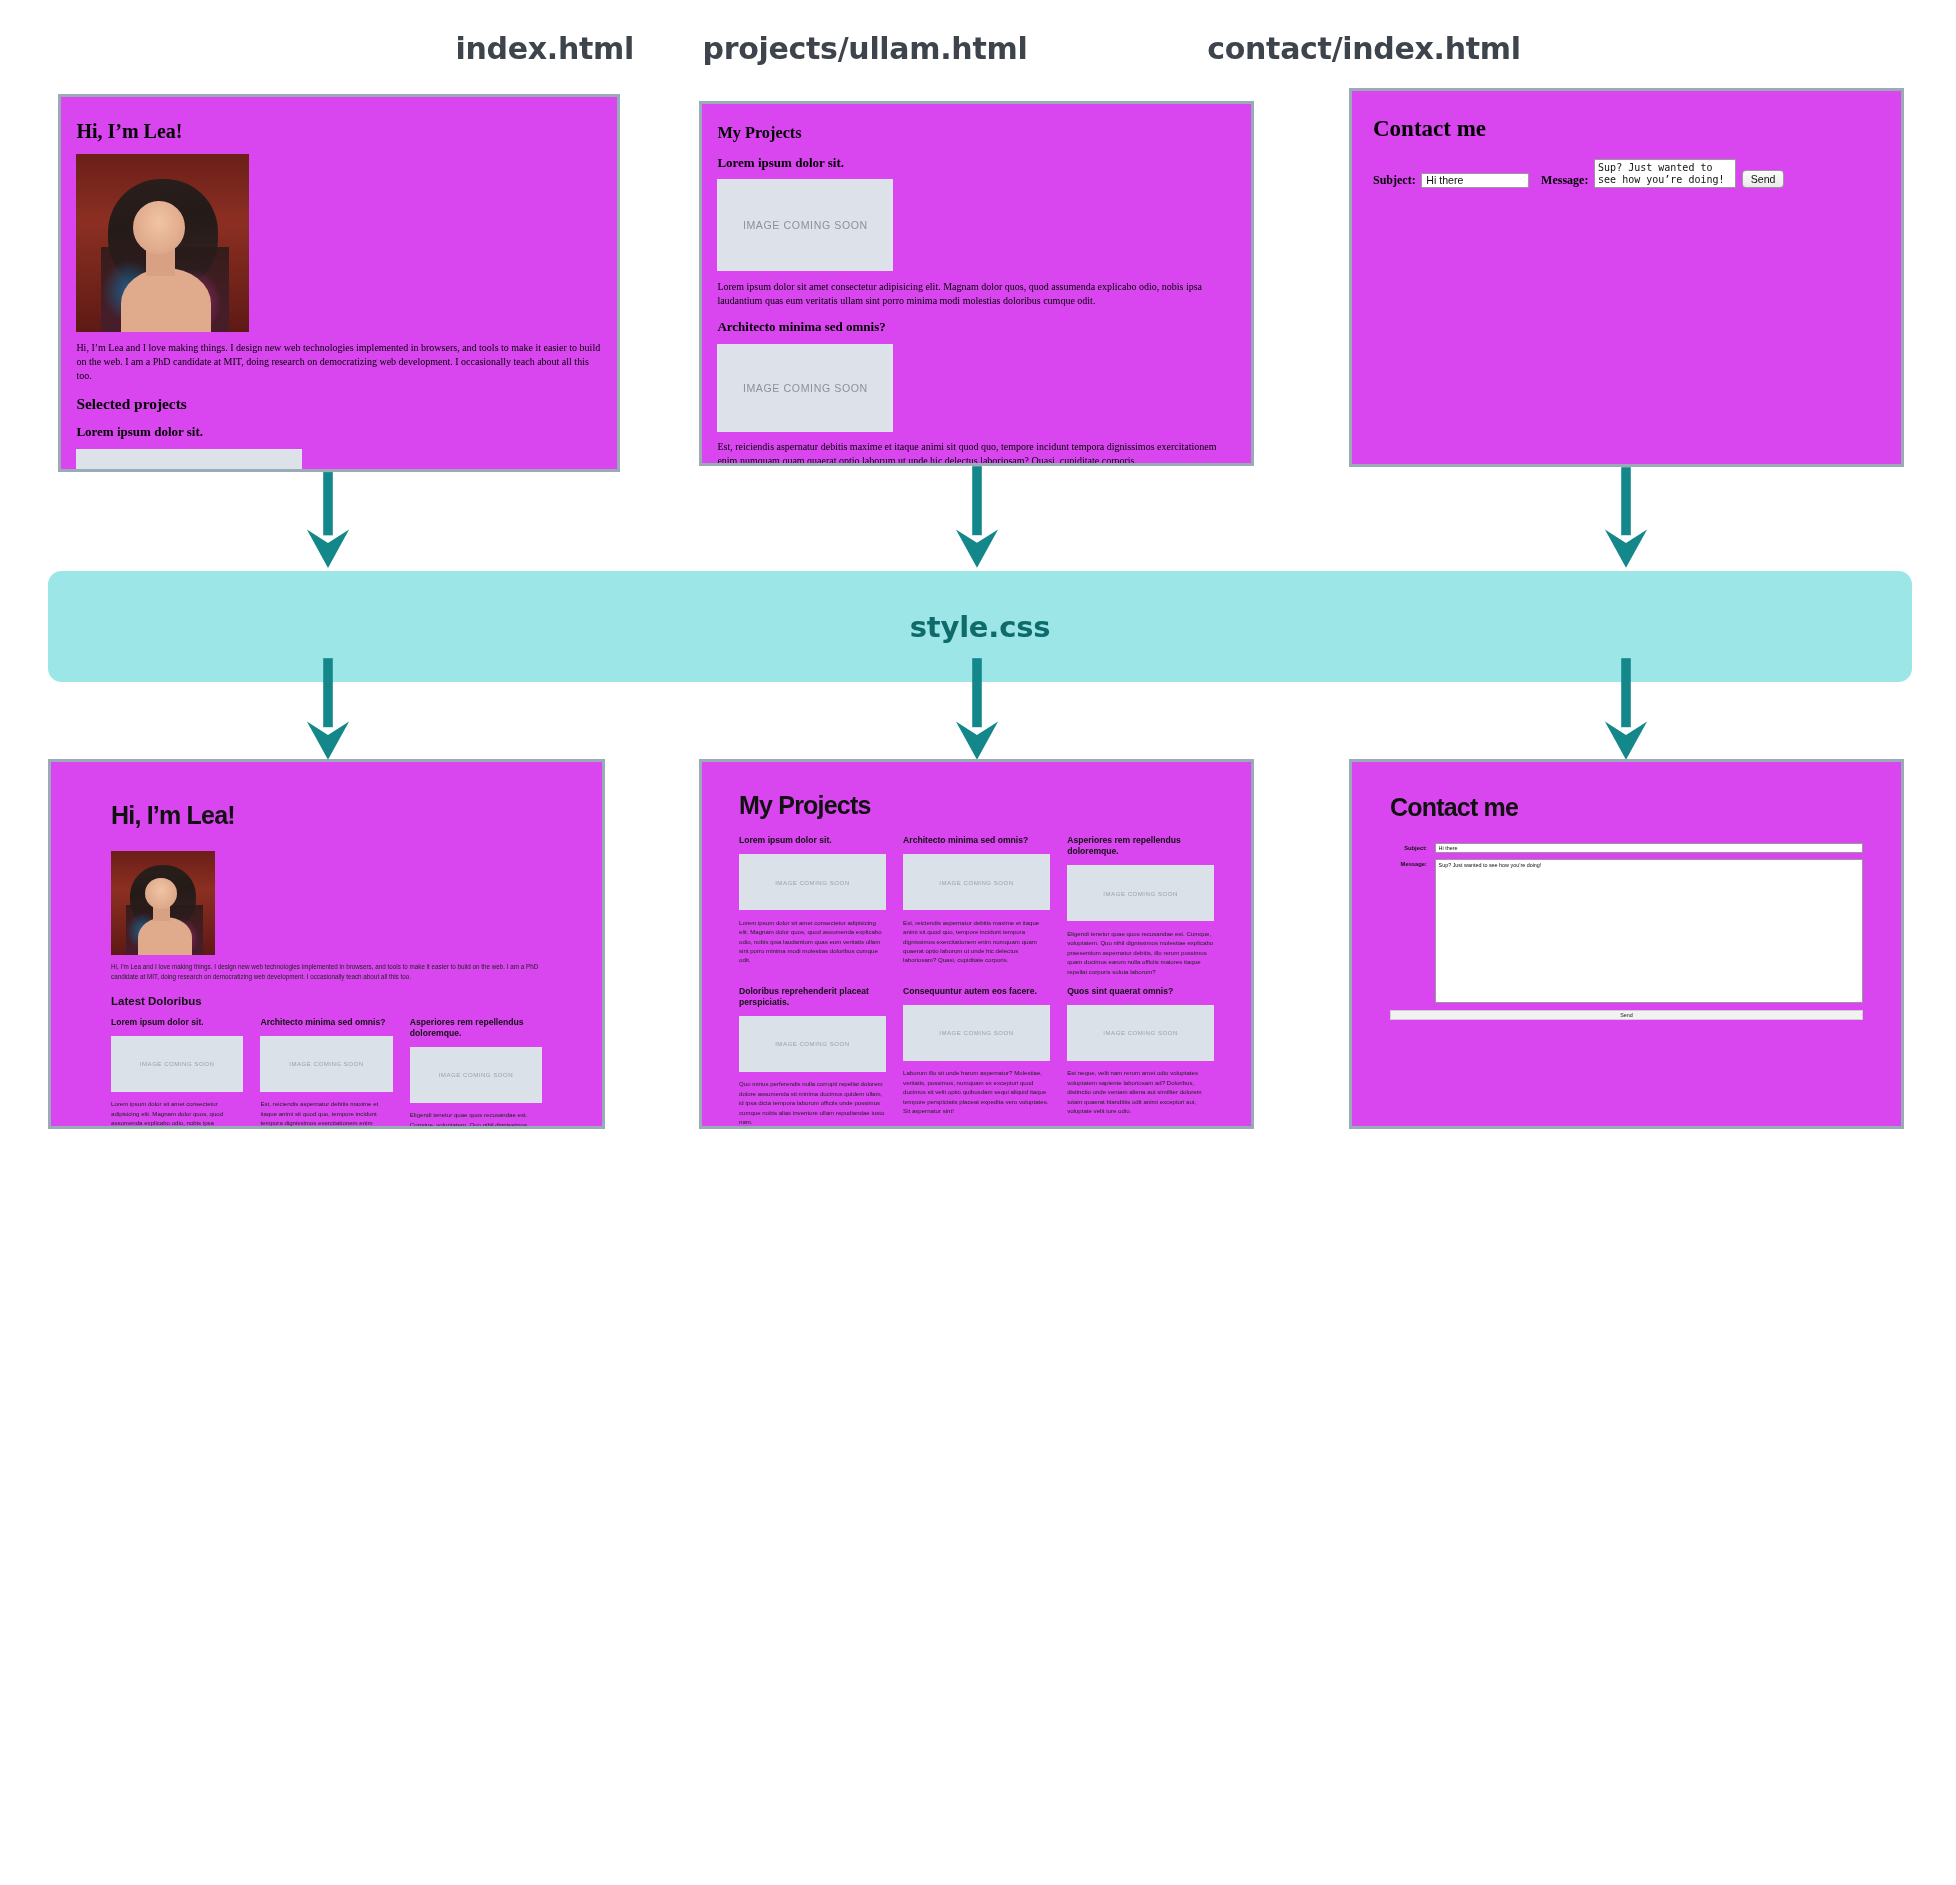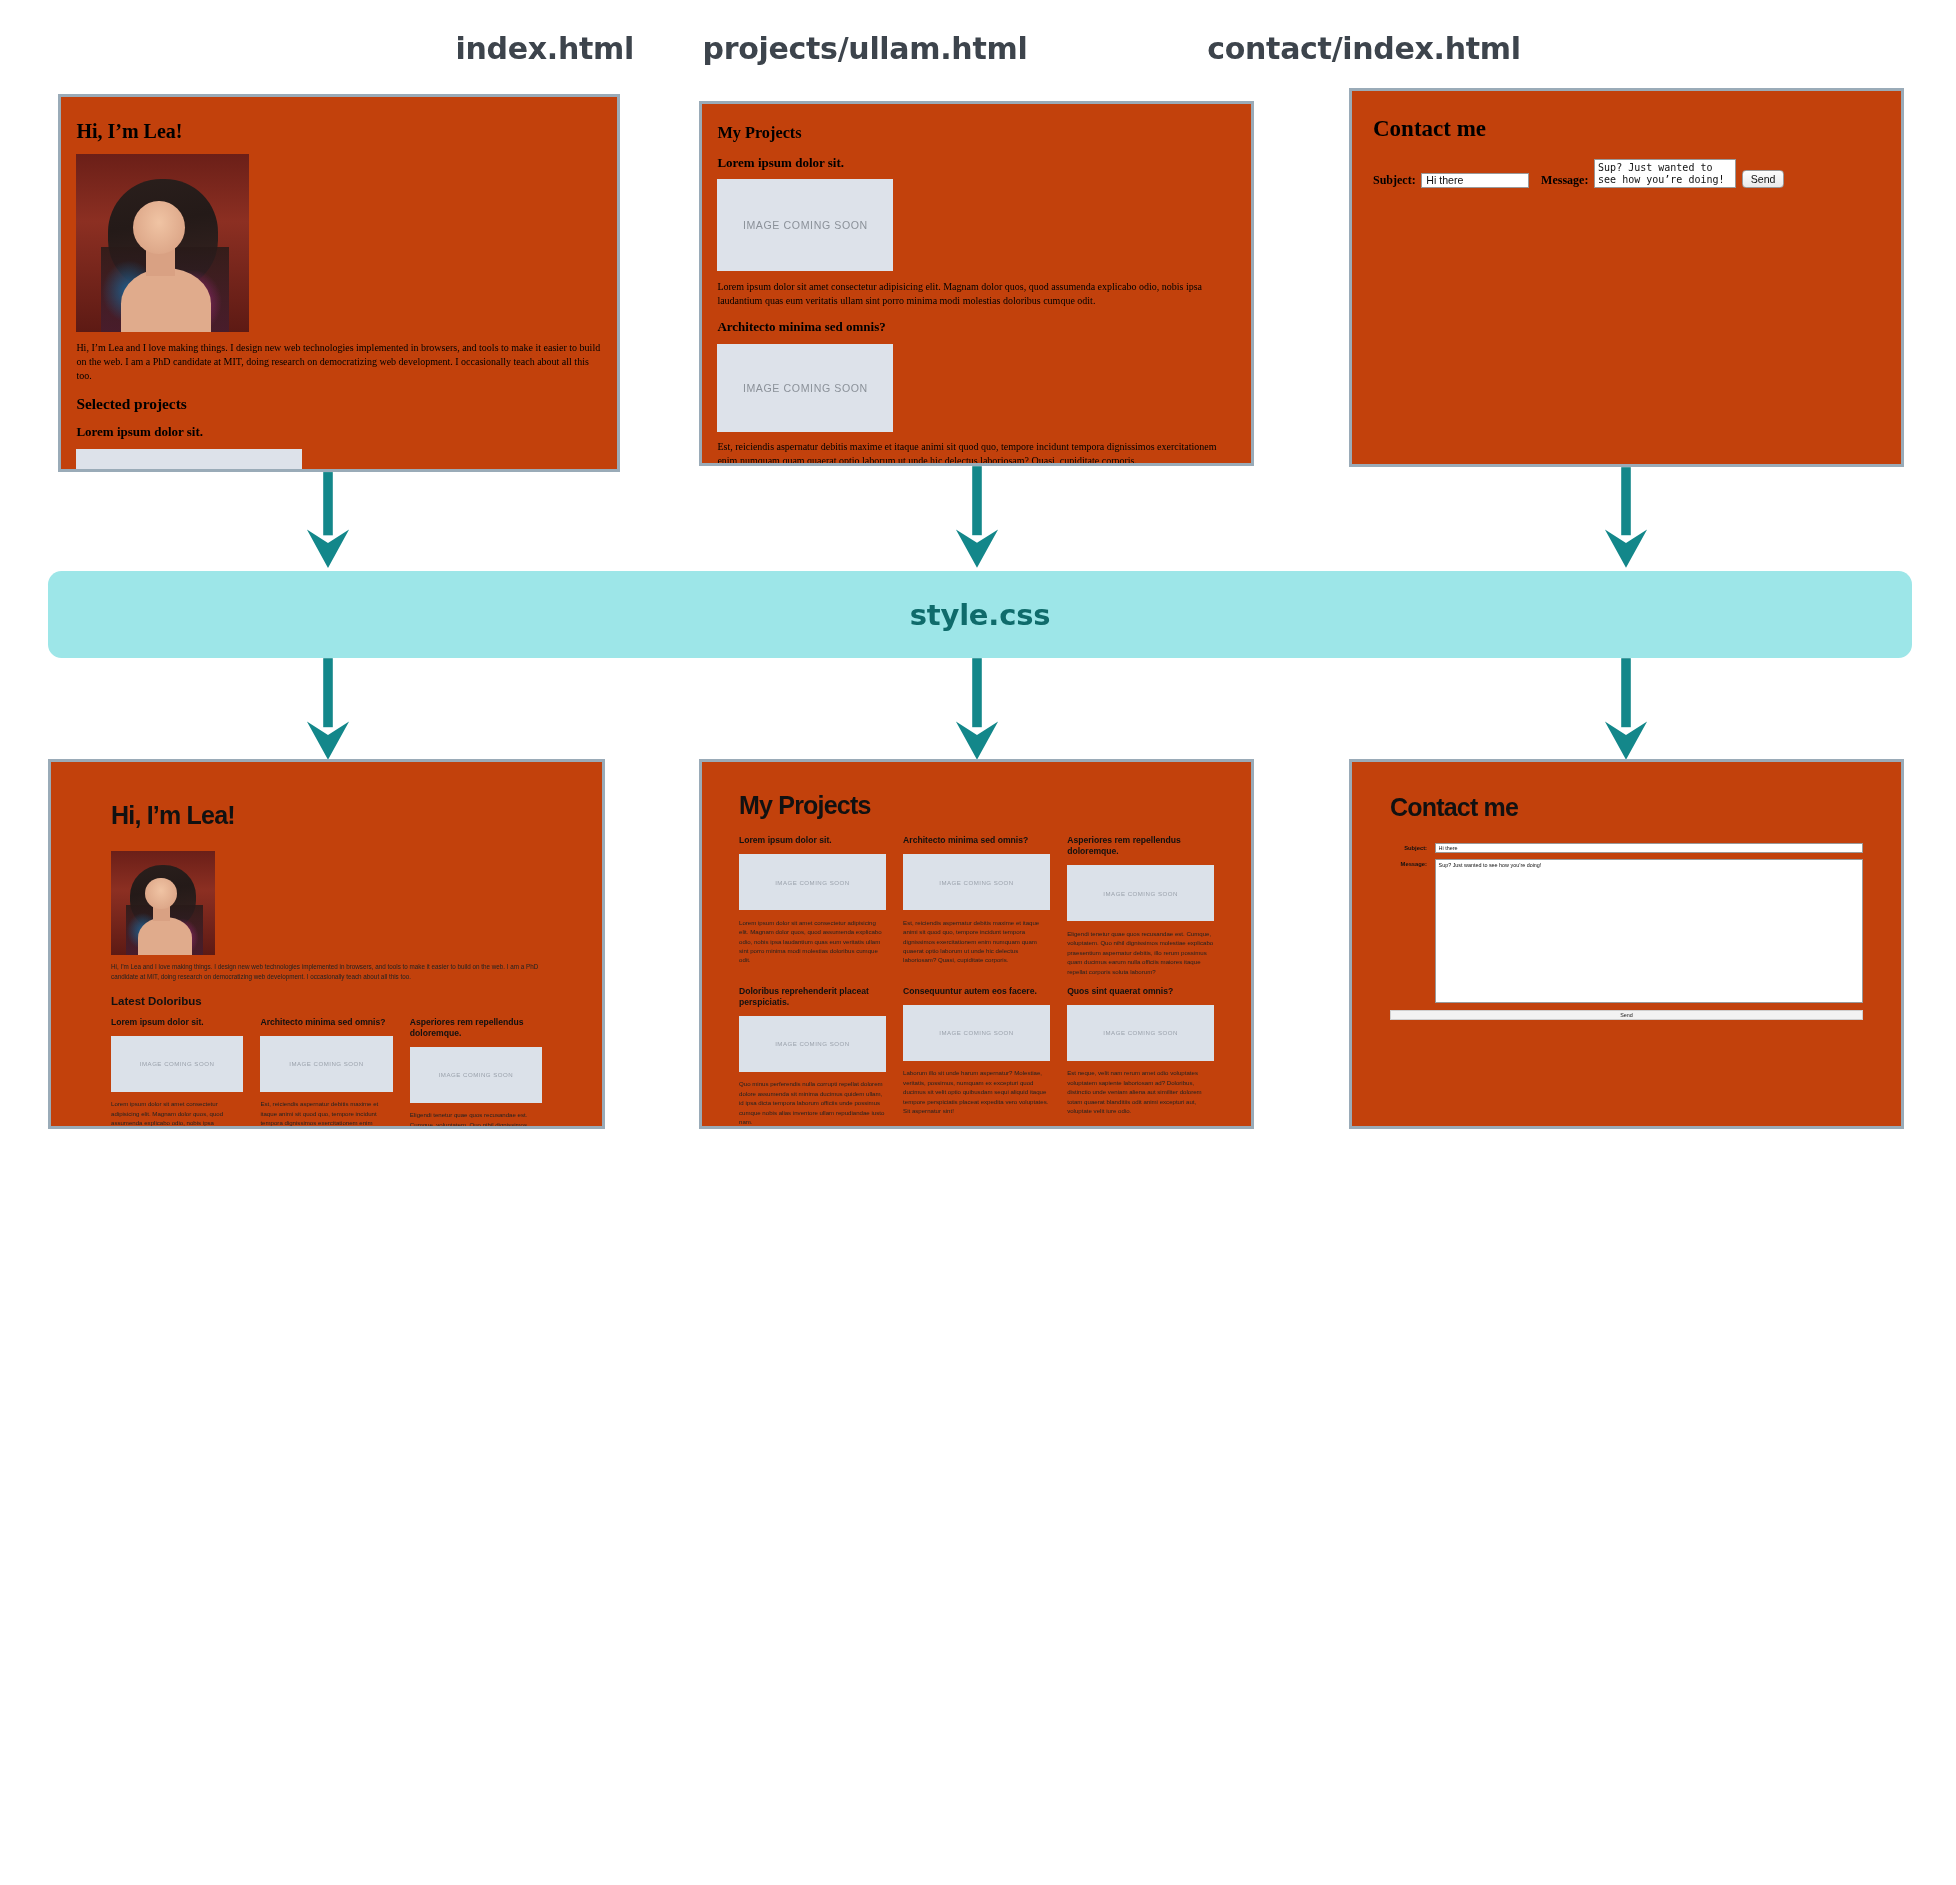--- a/index.html
+++ b/index.html
@@ -23,21 +23,21 @@
     font-size: 30px;
     color: #3d444c;
     text-align: center;
     letter-spacing: -0.3px;
   }
 
   
   .panel {
     position: absolute;
     border: 3.8px solid #9aabb8;
-    background: #c2410c;
+    background: #d946ef;
     overflow: hidden;
     box-sizing: border-box;
   }
 
   
   .ua {
     font-family: "Liberation Serif", serif;
     color: #000;
     padding: 13.4px 15.4px;
     box-sizing: border-box;
@@ -252,21 +252,21 @@
 </svg>
 <svg class="arrow" style="left:954px; top:466px;" width="46" height="102" viewBox="0 0 48 106">
   <rect x="19" y="0" width="10" height="72" fill="#13878a"></rect>
   <path d="M2 66 L24 106 L46 66 L24 80 Z" fill="#13878a"></path>
 </svg>
 <svg class="arrow" style="left:1603px; top:467px;" width="46" height="101" viewBox="0 0 48 105">
   <rect x="19" y="0" width="10" height="71" fill="#13878a"></rect>
   <path d="M2 65 L24 105 L46 65 L24 79 Z" fill="#13878a"></path>
 </svg>
 
-<div class="css-bar" style="left:48px; top:571px; width:1864px; height:87px;">
+<div class="css-bar" style="left:48px; top:571px; width:1864px; height:111px;">
   <span>style.css</span>
 </div>
 
 <svg class="arrow" style="left:305px; top:658px;" width="46" height="102" viewBox="0 0 48 106">
   <rect x="19" y="0" width="10" height="72" fill="#13878a"></rect>
   <path d="M2 66 L24 106 L46 66 L24 80 Z" fill="#13878a"></path>
 </svg>
 <svg class="arrow" style="left:954px; top:658px;" width="46" height="102" viewBox="0 0 48 106">
   <rect x="19" y="0" width="10" height="72" fill="#13878a"></rect>
   <path d="M2 66 L24 106 L46 66 L24 80 Z" fill="#13878a"></path>

